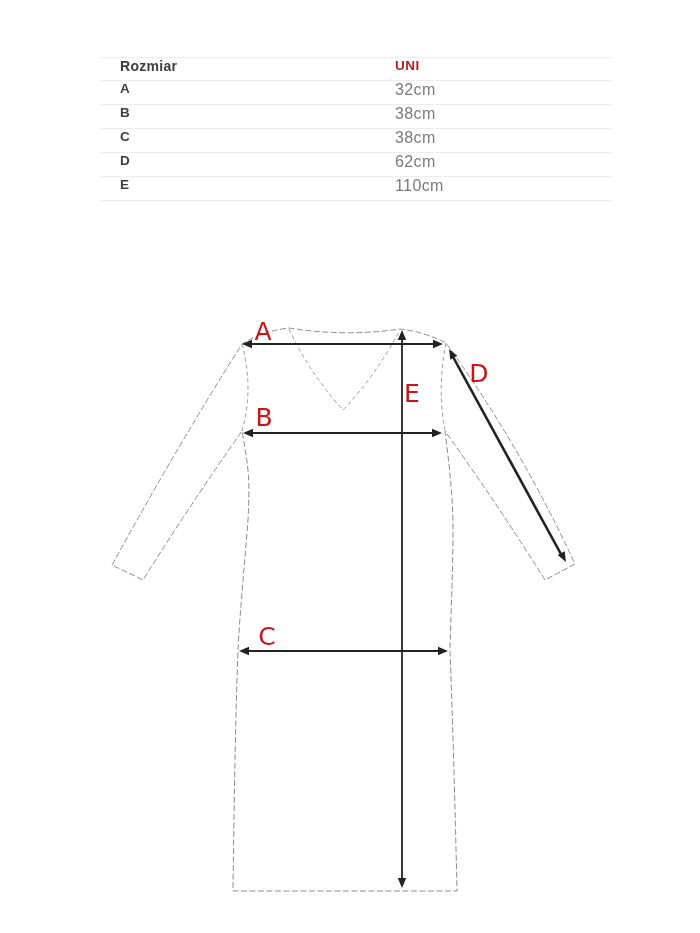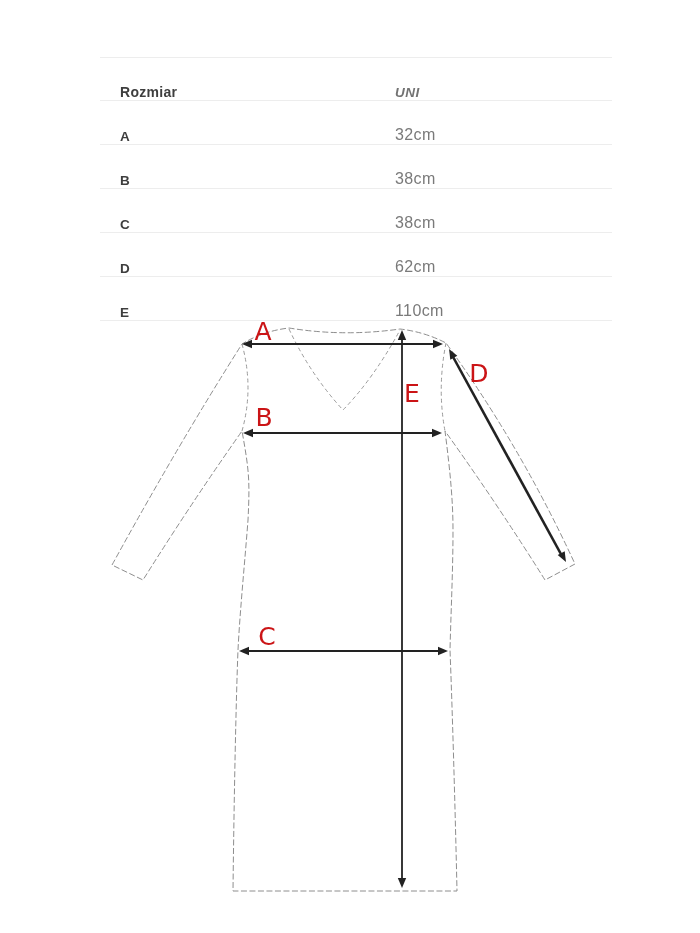--- a/index.html
+++ b/index.html
@@ -20,22 +20,22 @@
 
   
   .size-table {
     position: absolute;
     left: 100px;
     top: 57px;
     width: 512px;
   }
   .t-row {
     display: flex;
-    align-items: flex-end;
-    height: 44px;
+    align-items: flex-start;
+    height: 24px;
     border-bottom: 1px solid #ededed;
     box-sizing: border-box;
   }
   .t-row.header { border-top: 1px solid #ededed; }
   .cell-label {
     width: 275px;
     padding-left: 20px;
     box-sizing: content-box;
     font-size: 13.5px;
     font-weight: bold;
@@ -44,23 +44,22 @@
   }
   .t-row.header .cell-label { font-size: 14px; }
   .cell-value {
     font-size: 16px;
     color: #7a7a7a;
     letter-spacing: 0.4px;
   }
   .t-row.header .cell-value {
     font-size: 13.5px;
     font-weight: bold;
-    color: #737373;
+    color: #b91c1c;
     letter-spacing: 0.5px;
-    font-style: italic;
   }
 
   
   .diagram-svg {
     position: absolute;
     left: 0;
     top: 0;
     width: 700px;
     height: 933px;
   }

